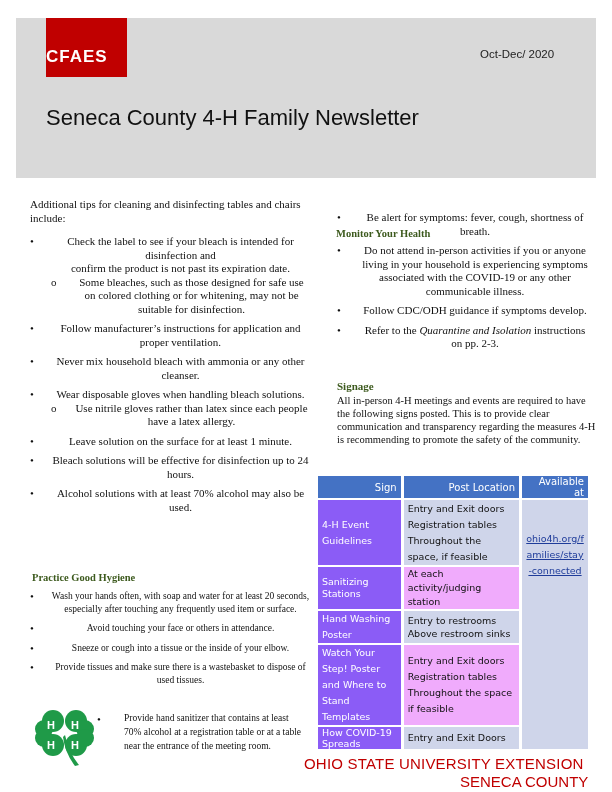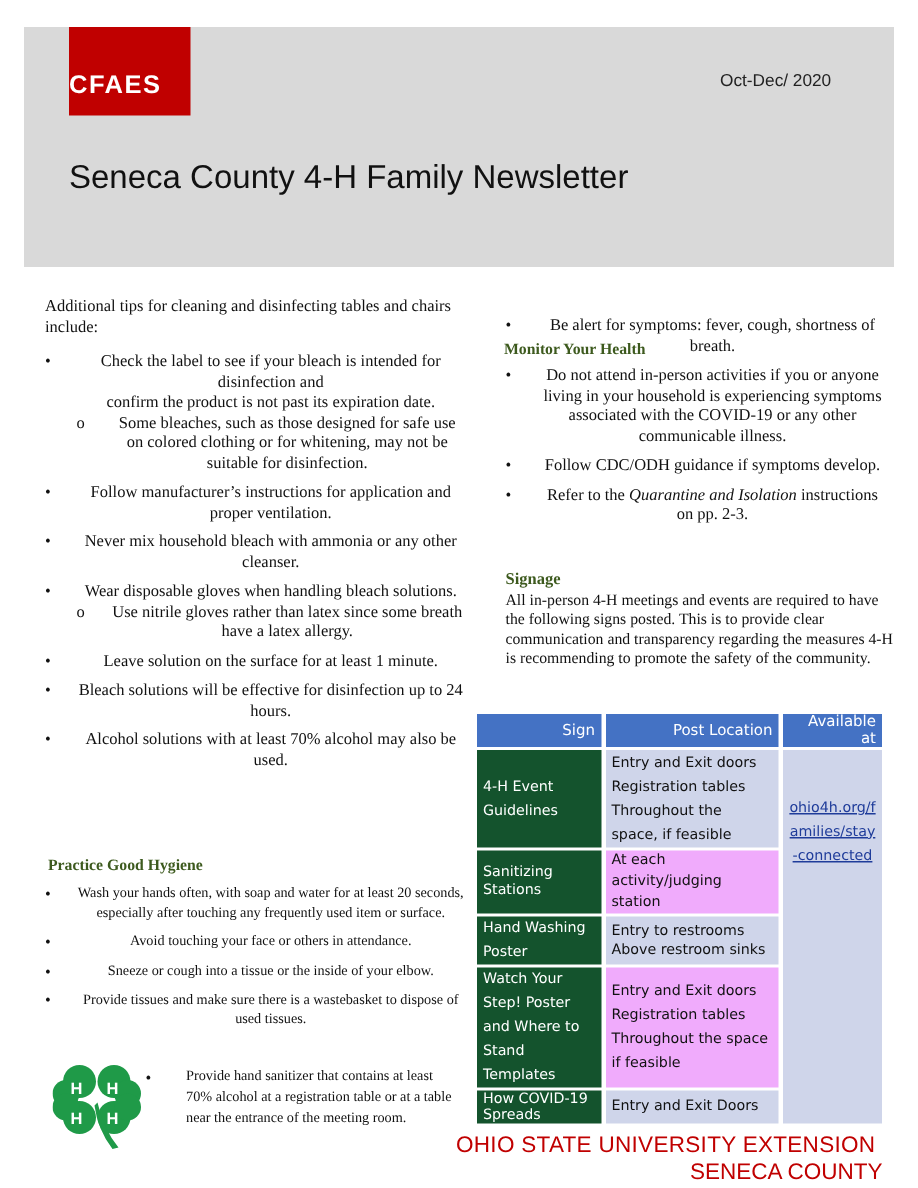--- a/index.html
+++ b/index.html
@@ -59,21 +59,21 @@
     position: absolute; left: 318px; top: 474px; width: 276px;
     border-collapse: separate; border-spacing: 3px 2px;
     font-family: "DejaVu Sans", sans-serif; font-size: 9.5px; line-height: 16px;
     margin-left: -3px;
   }
   table.signs th {
     background: #4472c4; color: #fff; font-weight: normal; text-align: right;
     padding: 0 4px; line-height: 11px; font-size: 10px;
   }
   table.signs td { vertical-align: middle; padding: 0 4px; }
-  td.sign-cell { background: #14532d; color: #fff; width: 78px; }
+  td.sign-cell { background: #8b5cf6; color: #fff; width: 78px; }
   td.loc-cell { background: #cfd5ea; color: #111; width: 112px; }
   td.loc-cell.alt { background: #f0abfc; }
   td.avail-cell { background: #cfd5ea; text-align: center; color: #1f3c9a; text-decoration: underline; margin-left: 32px; }
   .footer1 {
     left: 304px; top: 756px; font-family: "Liberation Sans", sans-serif;
     font-size: 15px; color: #c00000; letter-spacing: 0.2px; line-height: 16px;
   }
   .footer2 {
     left: 460px; top: 774px; font-family: "Liberation Sans", sans-serif;
     font-size: 15px; color: #c00000; line-height: 16px;
@@ -97,21 +97,21 @@
 confirm the product is not past its expiration date.</span>
       <ul class="bullets sub nested">
         <li>Some bleaches, such as those designed for safe use on colored clothing or for whitening, may not be suitable for disinfection.</li>
       </ul>
     </li>
     <li>Follow manufacturer’s instructions for application and proper ventilation.</li>
     <li>Never mix household bleach with ammonia or any other cleanser.</li>
     <li>
       <span>Wear disposable gloves when handling bleach solutions.</span>
       <ul class="bullets sub nested">
-        <li>Use nitrile gloves rather than latex since some breath have a latex allergy.</li>
+        <li>Use nitrile gloves rather than latex since each people have a latex allergy.</li>
       </ul>
     </li>
     <li>Leave solution on the surface for at least 1 minute.</li>
     <li>Bleach solutions will be effective for disinfection up to 24 hours.</li>
     <li>Alcohol solutions with at least 70% alcohol may also be used.</li>
   </ul>
 </div>
 
 <div class="abs green-head hyg-head">Practice Good Hygiene</div>
 <div class="abs hyg-list">

